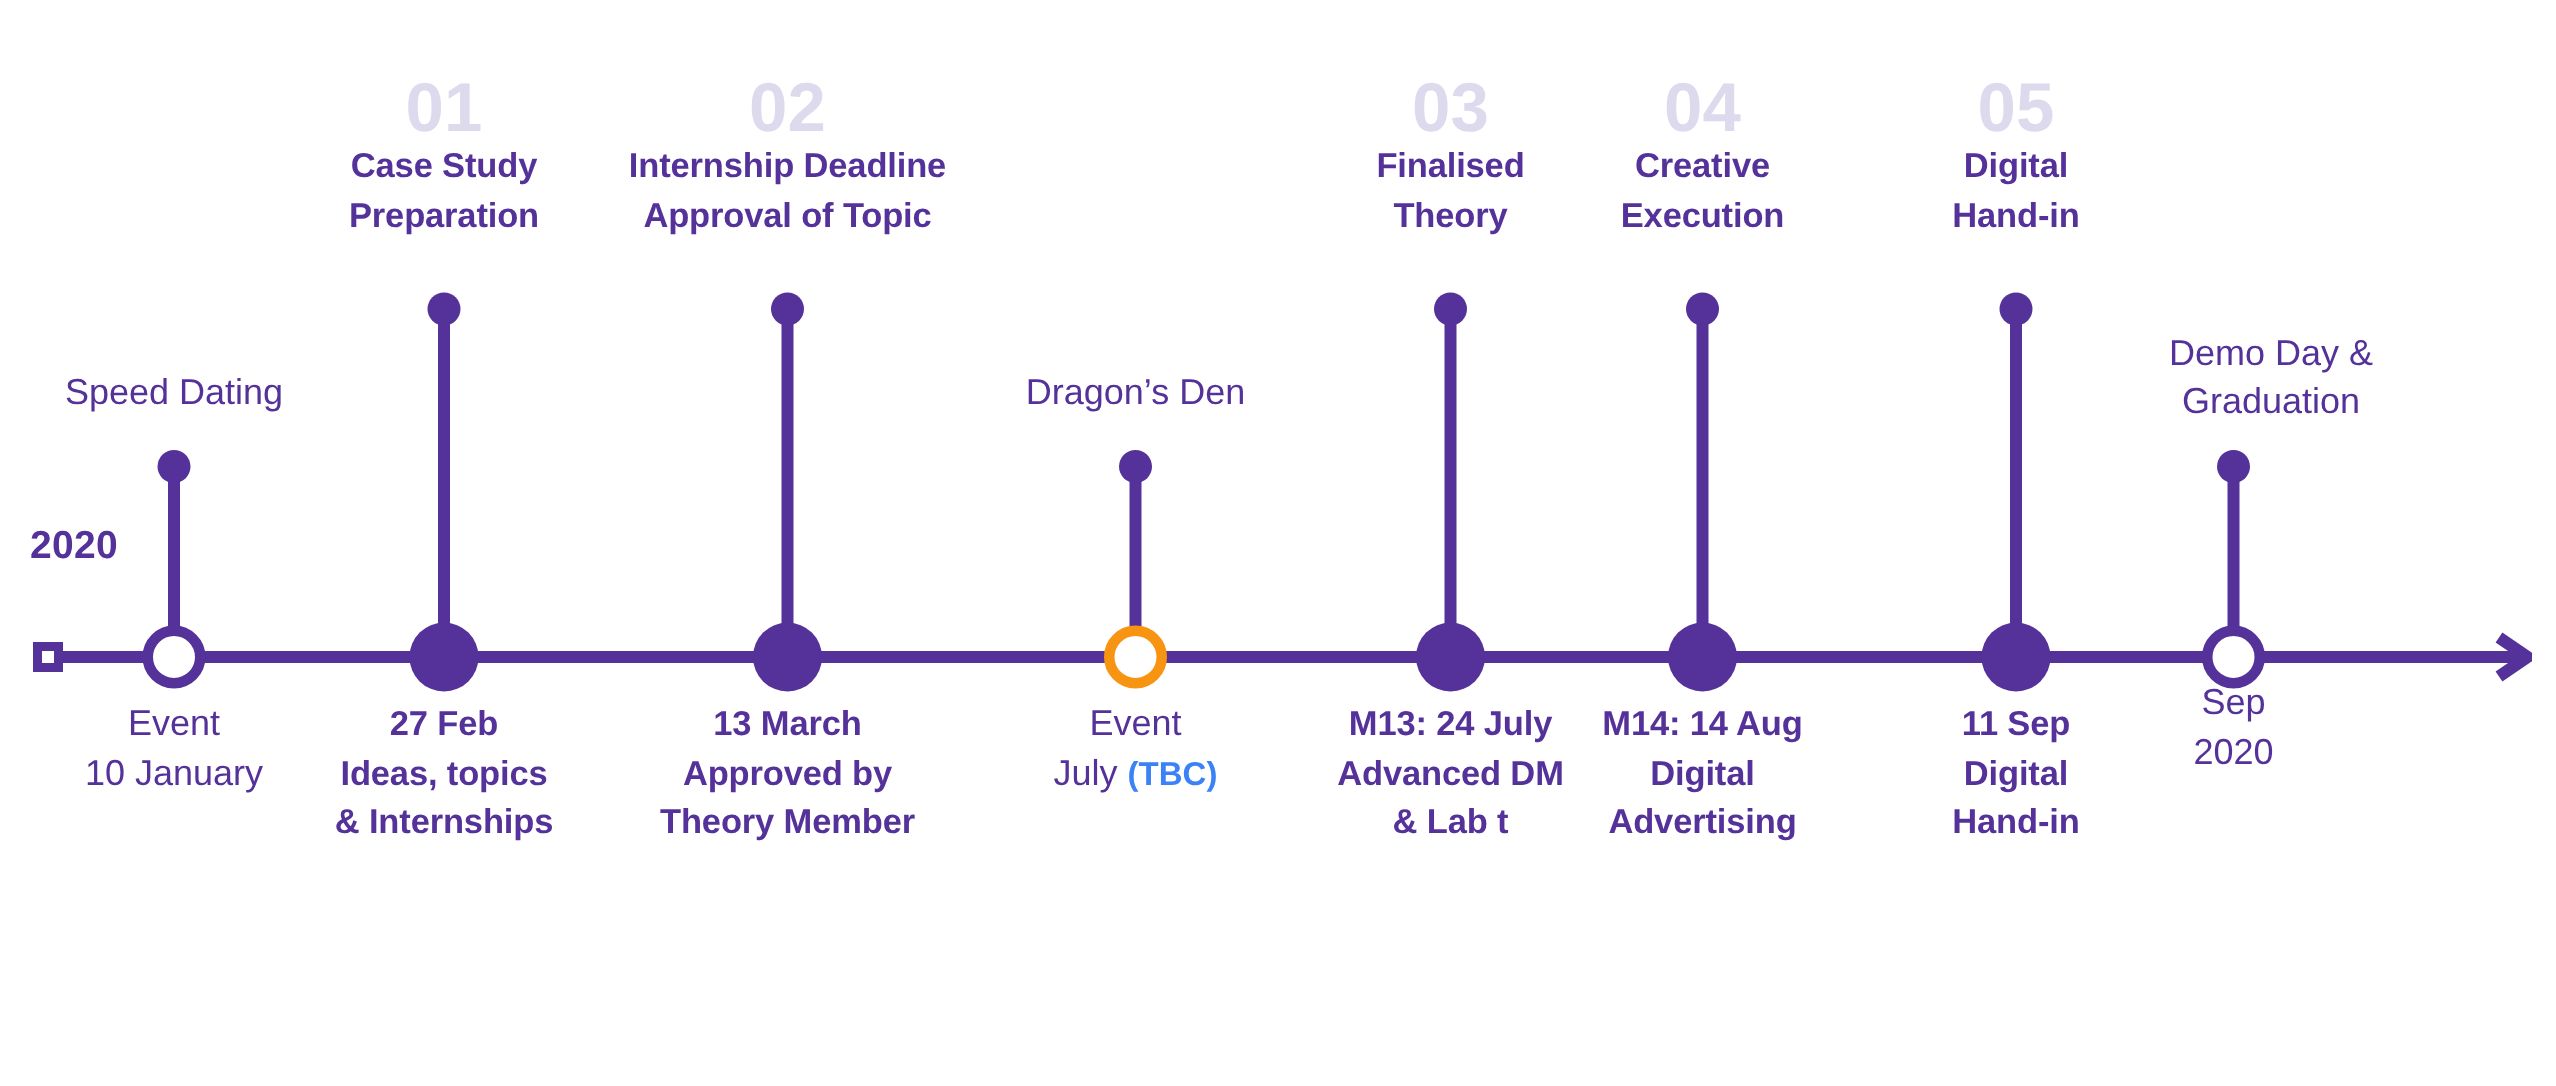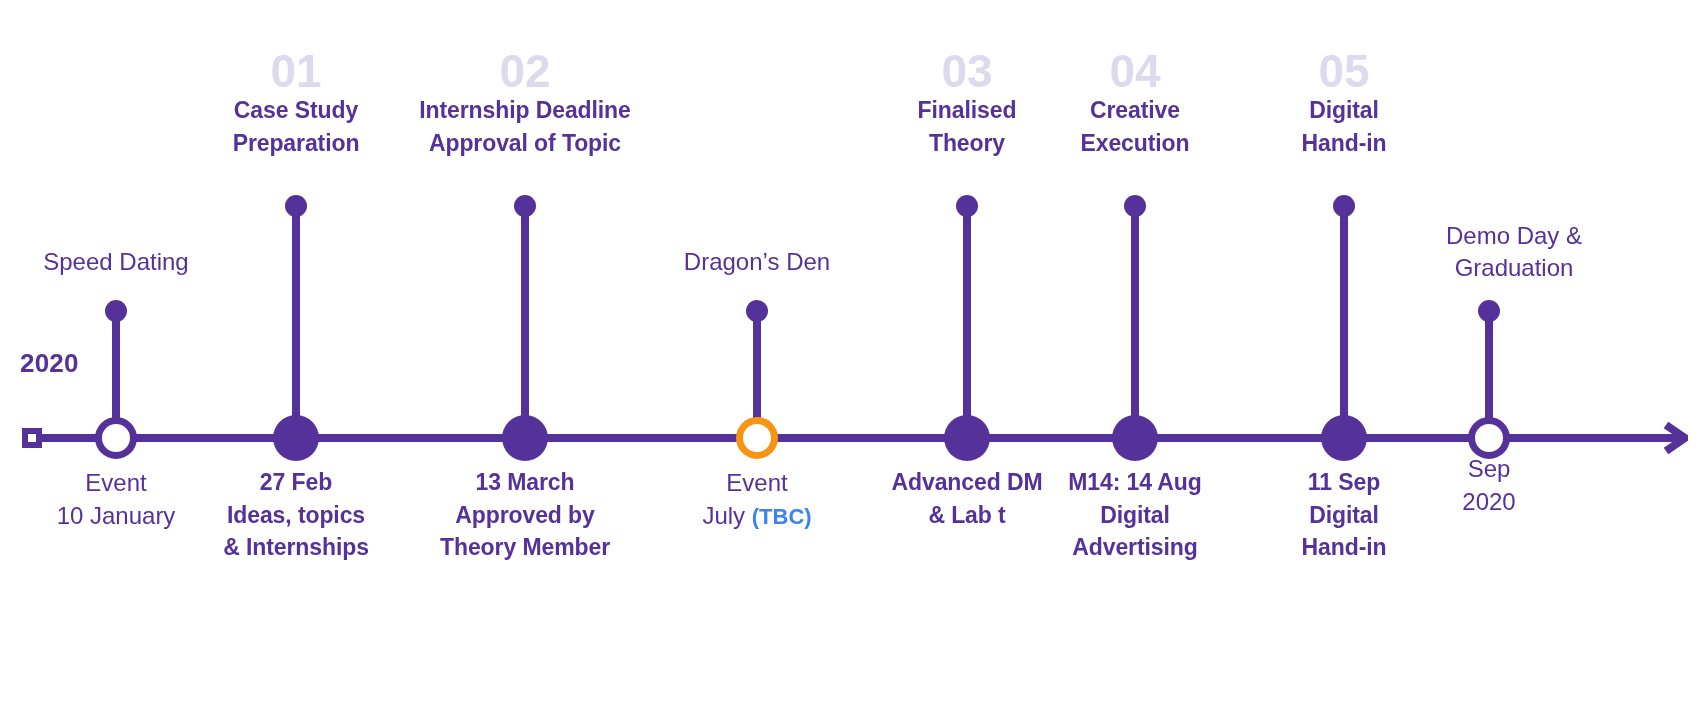--- a/index.html
+++ b/index.html
@@ -256,20 +256,21 @@
   <div class="ms" style="left:967px;">
     <div class="top-block" style="top:48px;">
       <div class="ms-num">03</div>
       <div class="ms-title">Finalised</div>
       <div class="ms-title" style="margin-top:0;">Theory</div>
     </div>
     <div class="stem" style="top:206px; height:232px;"></div>
     <div class="stem-dot" style="top:195px;"></div>
     <div class="node solid"></div>
     <div class="bot-block" style="top:466px;">
+      <div class="ms-sub-bold nowrap">M13: 24 July</div>
       <div class="ms-sub-bold nowrap">Advanced DM</div>
       <div class="ms-sub-bold">&amp; Lab t</div>
     </div>
   </div>
 
   <div class="ms" style="left:1135px;">
     <div class="top-block" style="top:48px;">
       <div class="ms-num">04</div>
       <div class="ms-title">Creative</div>
       <div class="ms-title" style="margin-top:0;">Execution</div>

